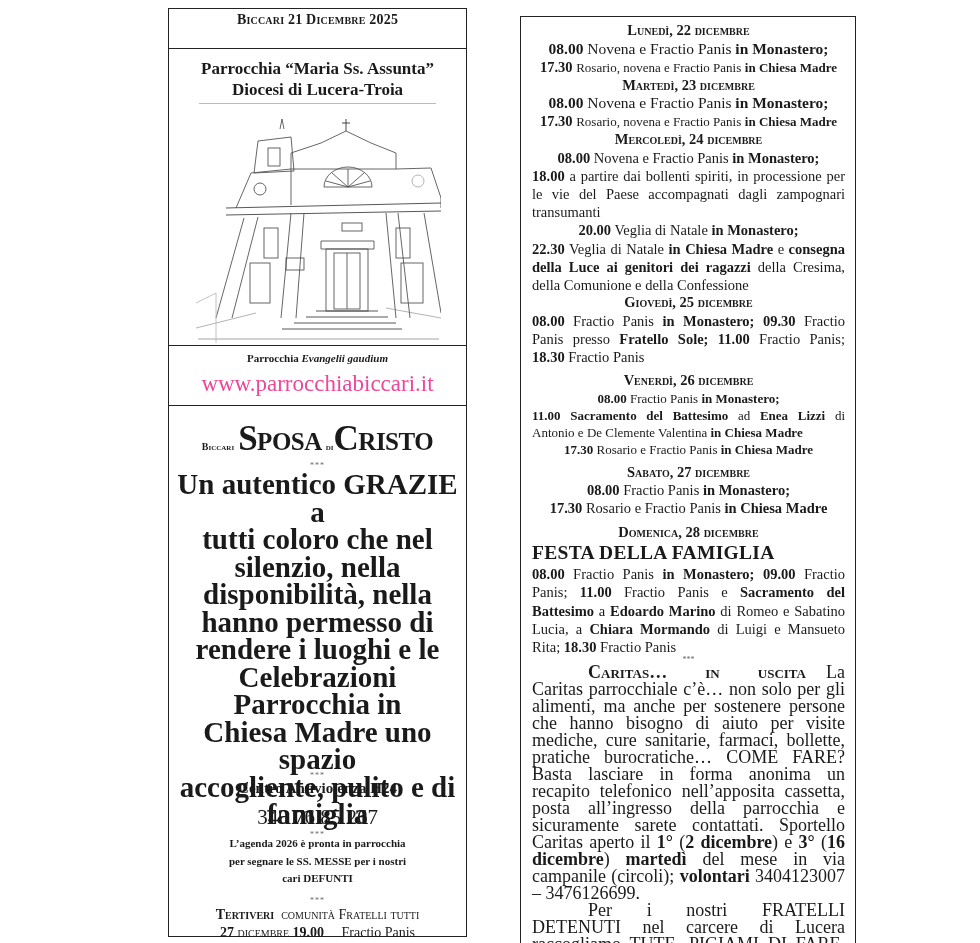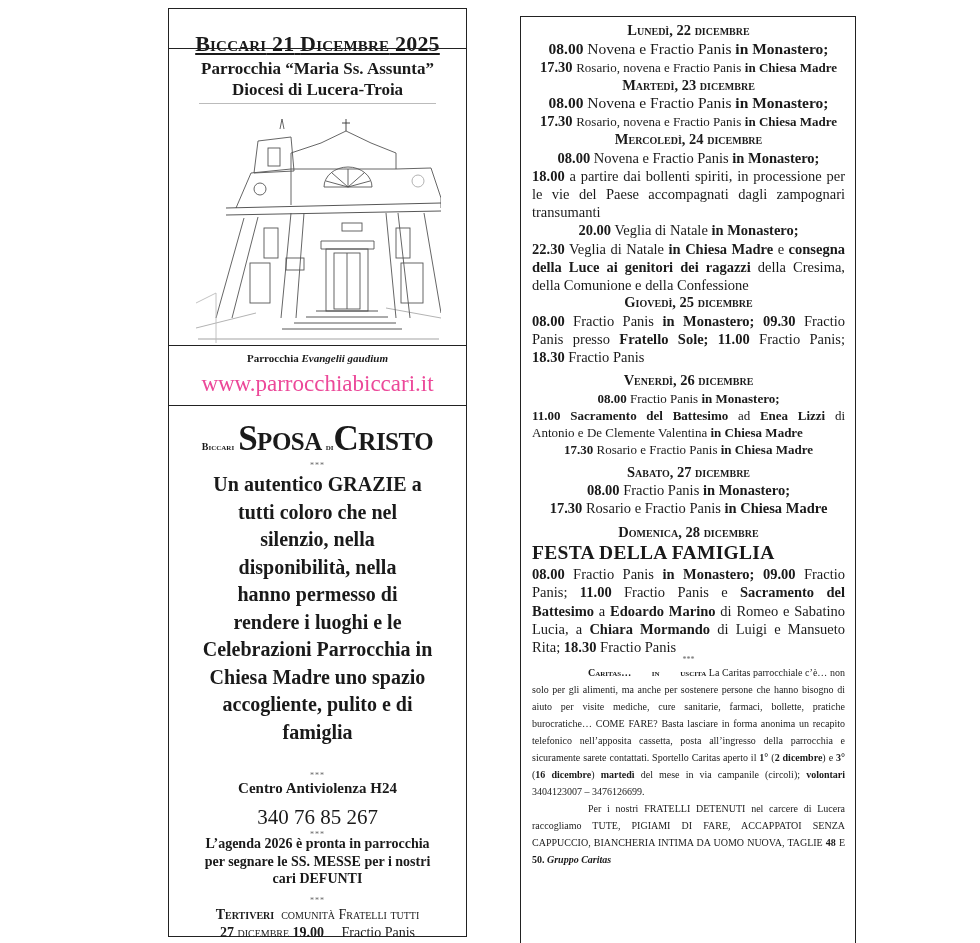--- a/index.html
+++ b/index.html
@@ -4,43 +4,43 @@
 <style>
   html,body{margin:0;padding:0;background:#fff;}
   body{width:980px;height:943px;position:relative;overflow:hidden;font-family:"Liberation Serif","DejaVu Serif",serif;color:#1a1a1a;}
   .box{position:absolute;border:1.5px solid #222;box-sizing:border-box;}
   #left{left:168px;top:8px;width:299px;height:929px;}
   #right{left:476px;top:16px;width:336px;height:929px;margin-left:44px;}
   .sec{position:absolute;left:0;right:0;text-align:center;}
   .divider{position:absolute;left:0;right:0;height:0;border-top:1.5px solid #222;}
   .sc{font-variant:small-caps;}
   b{font-weight:bold;}
-  .title{top:22px;font-size:22px;font-weight:bold;letter-spacing:0.2px;text-decoration:underline;}
+  .title{top:3px;font-size:14px;font-weight:bold;letter-spacing:0.2px;}
   .parish{top:49px;font-size:17px;font-weight:bold;line-height:21px;}
   .hr-thin{position:absolute;left:30px;right:30px;top:94px;border-top:1px solid #bbb;}
   .church{position:absolute;left:27px;top:104px;width:245px;height:232px;}
   .ev{top:339px;font-size:11px;font-weight:bold;line-height:21px;}
   .url{top:362px;font-size:23px;line-height:26px;color:#ec4899;}
   .sposa{top:410px;height:40px;line-height:40px;font-weight:bold;white-space:nowrap;}
   .sposa .small{font-size:10px;}
   .sposa .big{font-size:35px;letter-spacing:-0.5px;}
   .stars{font-size:8px;color:#666;line-height:9px;letter-spacing:1px;}
-  .grazie{top:462px;font-size:20px;font-weight:bold;line-height:27.5px;padding:0 6px;}
+  .grazie{top:462px;font-size:29px;font-weight:bold;line-height:27.5px;padding:0 6px;}
   .centro{top:770px;font-size:15px;font-weight:bold;line-height:18px;}
   .phone{top:796px;font-size:21px;line-height:24px;font-family:Liberation Serif, serif;}
-  .agenda{top:826px;font-size:14px;font-weight:bold;line-height:17.5px;}
+  .agenda{top:826px;font-size:11px;font-weight:bold;line-height:17.5px;}
   .tert{top:897px;font-size:14px;line-height:17.5px;}
   
   .rc{position:absolute;left:11px;right:10px;top:5px;font-size:14.5px;line-height:18.2px;}
   .day{text-align:center;font-weight:bold;font-variant:small-caps;font-size:14.5px;line-height:17.5px;}
   .ln{white-space:nowrap;text-align:center;}
   .sm{font-size:13px;}
   .just{text-align:justify;}
   .festa{font-weight:bold;font-size:19.5px;line-height:24px;letter-spacing:0.3px;}
-  .car{font-size:10px;line-height:17px;text-align:justify;}
+  .car{font-size:18px;line-height:17px;text-align:justify;}
   .gap{height:6px;}
   .stars-c{text-align:center;font-size:8px;color:#666;line-height:8px;}
 </style>
 </head>
 <body>
 
 <div id="left" class="box">
   <div class="sec title">
     <span class="sc">Biccari</span>
     <span>21</span>

